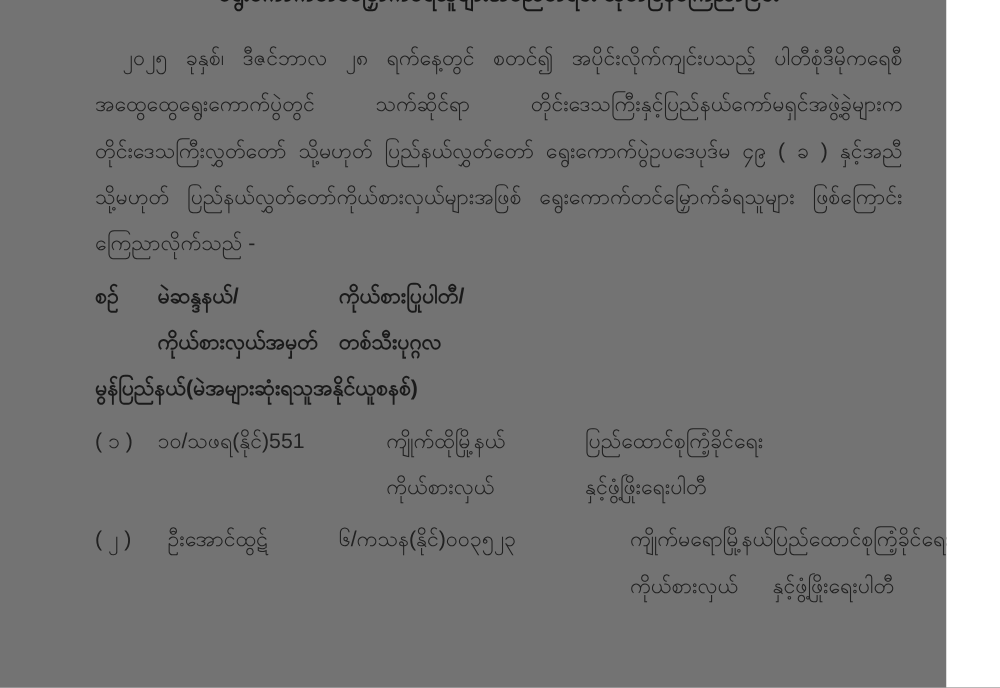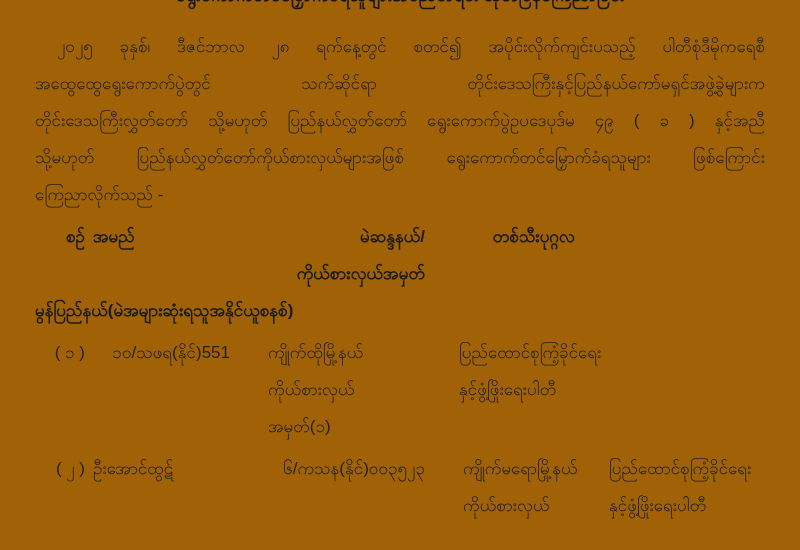--- a/index.html
+++ b/index.html
@@ -2,23 +2,23 @@
 <html lang="my"><head>
 <meta charset="utf-8">
 <style>
   html,body{margin:0;padding:0;}
   body{
     width:800px;height:550px;overflow:hidden;
     background:#ffffff;
     font-family:"Liberation Sans","DejaVu Sans",sans-serif;
   }
   .page{
-    position:relative;width:800px;height:550px;overflow:hidden;
-    background:#a16207;color:#212121;
-    font-size:17px;line-height:37px;
+    position:relative;width:716px;height:550px;overflow:hidden;
+    background:#737373;color:#212121;
+    font-size:17px;line-height:37px;padding-left:41px;
   }
   .content{padding:0 35px;}
   
   .title-strip{
     height:13px;overflow:hidden;position:relative;
   }
   .title-text{
     position:absolute;left:0;right:0;top:-21px;
     text-align:center;font-weight:700;font-size:18px;line-height:32px;
     color:#161616;white-space:nowrap;
@@ -26,24 +26,24 @@
   .para{margin-top:15px;}
   .pline{height:37px;white-space:nowrap;}
   .just{text-align:justify;text-align-last:justify;white-space:normal;height:37px;overflow:hidden;}
   .indent{text-indent:22px;}
   .tbl{margin-top:5px;}
   .grid{
     display:grid;
     grid-template-columns:50px 145px 195px 150px 1fr;
   }
   .hdr{font-weight:700;color:#1a1a1a;}
-  .c-center{text-align:right;}
+  .c-center{text-align:left;}
   .c-name{padding-left:8px;}
   .c-const{padding-left:2px;margin-left:36px;}
-  .c-party{padding-left:2px;margin-left:32px;}
+  .c-party{padding-left:2px;}
   .section-heading{font-weight:700;height:37px;color:#1a1a1a;}
   .row{margin-top:5px;}
   .cellline{height:37px;overflow:visible;white-space:nowrap;}
 </style>
 </head>
 <body>
 
 <div class="page">
 
   <div class="title-strip">
@@ -61,45 +61,41 @@
     </div>
 
     <div class="tbl">
 
       <div class="grid hdr">
         <div>
           <div class="cellline c-center">စဉ်</div>
           <div class="cellline"></div>
         </div>
         <div>
-          <div class="cellline c-name">အမည်</div>
-          <div class="cellline"></div>
-        </div>
-        <div>
           <div class="cellline c-center">မဲဆန္ဒနယ်/</div>
           <div class="cellline c-center">ကိုယ်စားလှယ်အမှတ်</div>
         </div>
         <div>
+          <div class="cellline c-center">ကိုယ်စားပြုပါတီ/</div>
           <div class="cellline c-center">တစ်သီးပုဂ္ဂလ</div>
         </div>
       </div>
 
       <div class="section-heading">မွန်ပြည်နယ်(မဲအများဆုံးရသူအနိုင်ယူစနစ်)</div>
 
       <div class="grid row">
         <div>
           <div class="cellline c-center">( ၁ )</div>
         </div>
         <div>
           <div class="cellline c-center">၁၀/သဖရ(နိုင်)551</div>
         </div>
         <div>
           <div class="cellline c-const">ကျိုက်ထိုမြို့နယ်</div>
           <div class="cellline c-const">ကိုယ်စားလှယ်</div>
-          <div class="cellline c-const">အမှတ်(၁)</div>
         </div>
         <div>
           <div class="cellline c-party">ပြည်ထောင်စုကြံ့ခိုင်ရေး</div>
           <div class="cellline c-party">နှင့်ဖွံ့ဖြိုးရေးပါတီ</div>
         </div>
       </div>
 
       <div class="grid row">
         <div>
           <div class="cellline c-center">( ၂ )</div>

